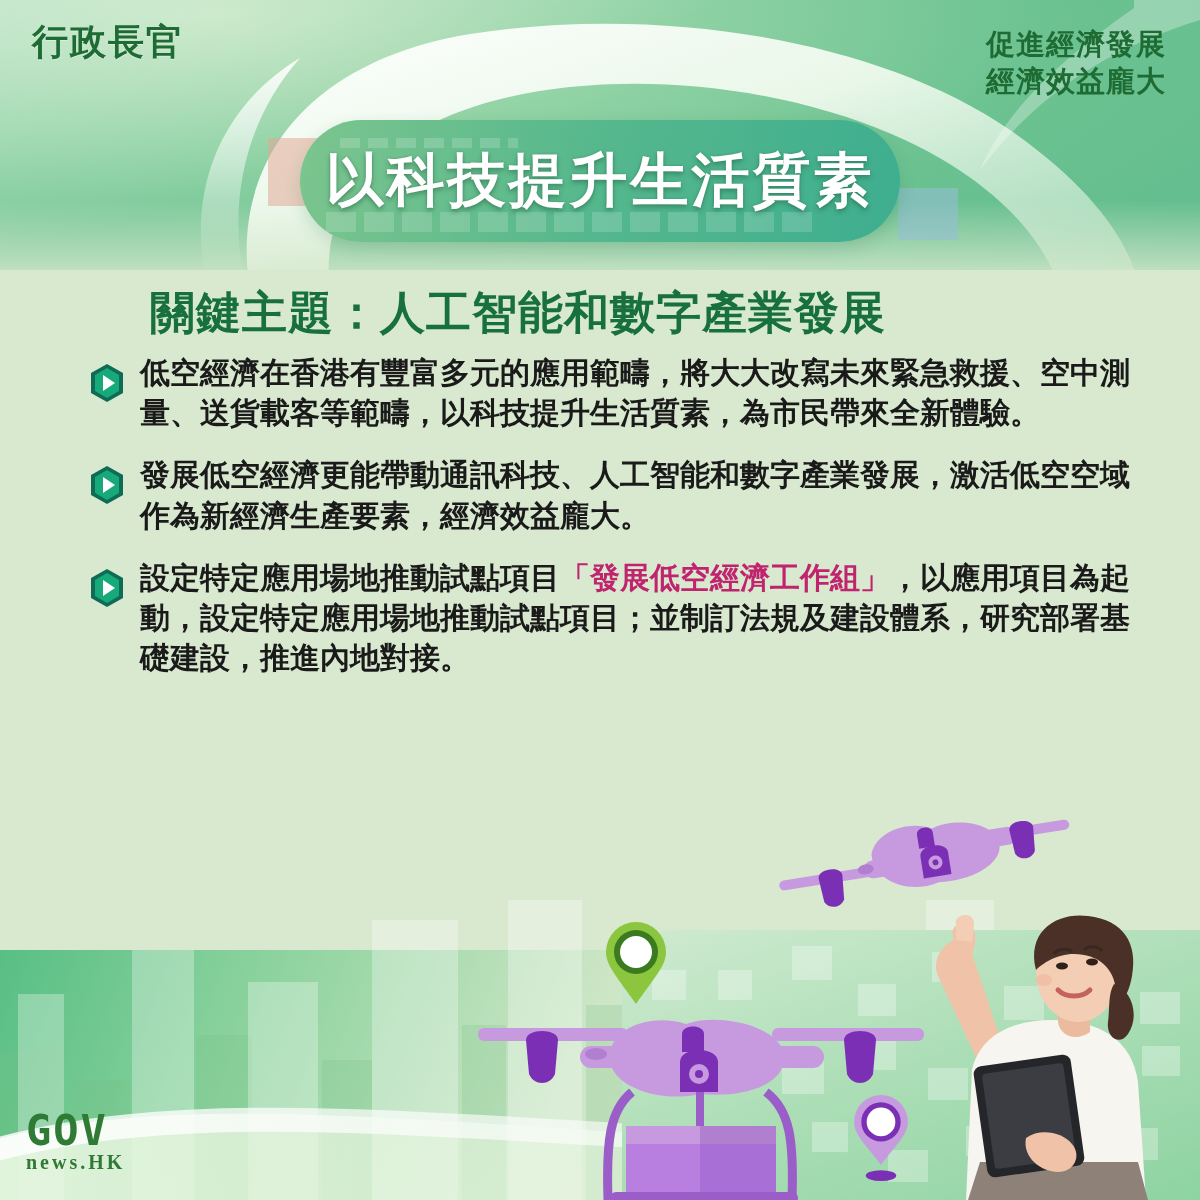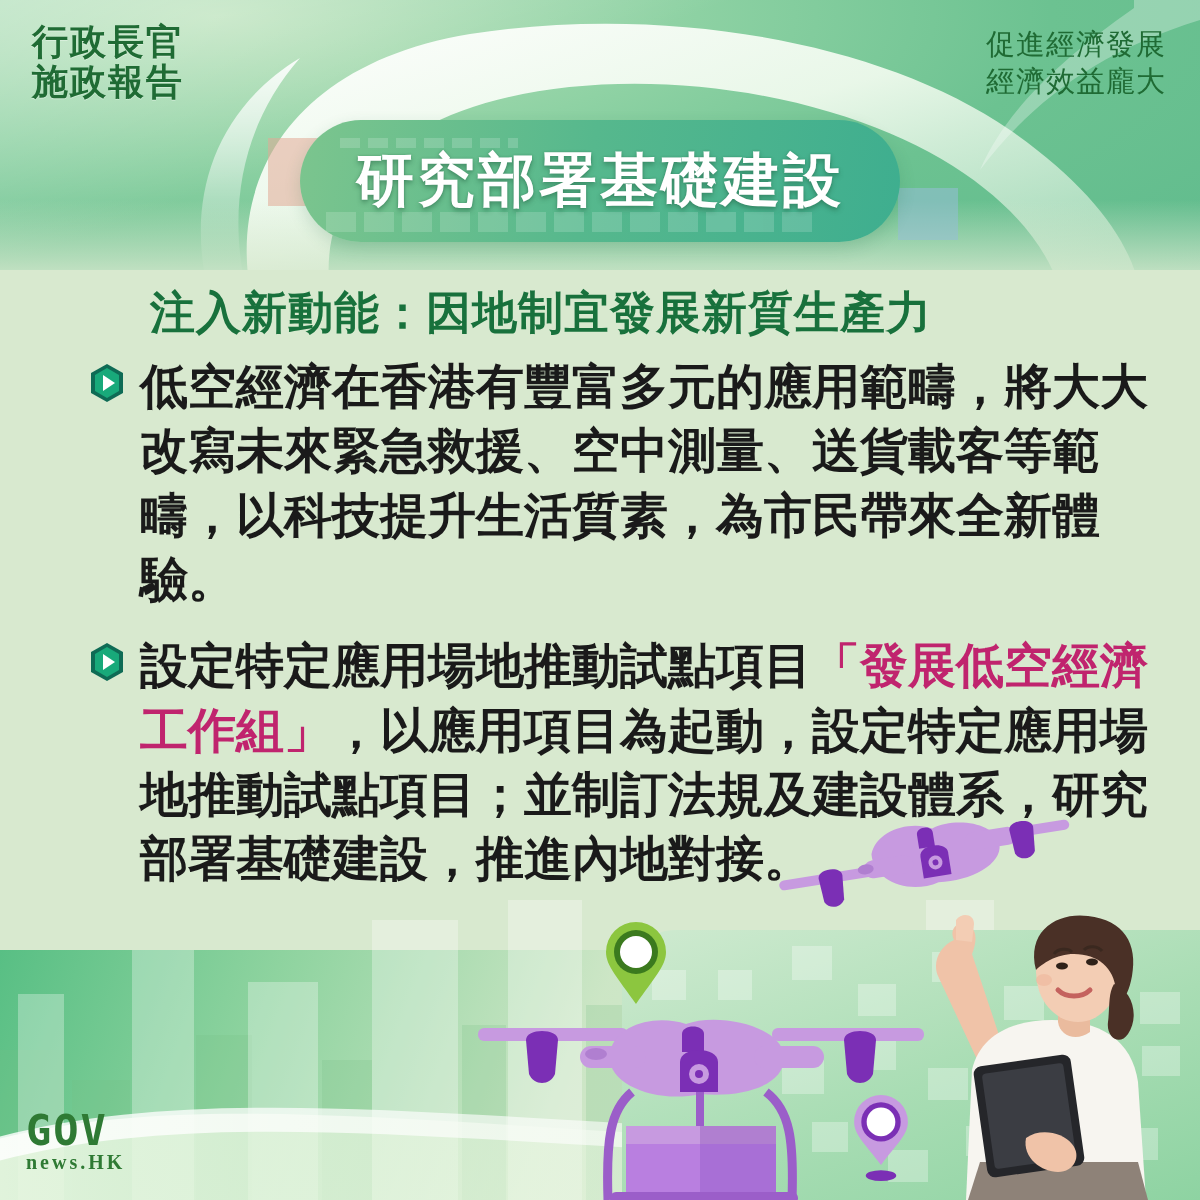--- a/index.html
+++ b/index.html
@@ -29,21 +29,21 @@
 
   
   .kicker{
     position:absolute;left:32px;top:22px;width:230px;
     color:#1f6b34;font-weight:800;font-size:36px;line-height:1.12;
     letter-spacing:2px;text-shadow:0 1px 0 rgba(255,255,255,.35);
   }
   .kicker div{white-space:nowrap;}
   .tagline{
     position:absolute;right:34px;top:26px;text-align:right;
-    color:#1f6b34;font-weight:400;font-size:29px;line-height:1.28;letter-spacing:1px;
+    color:#1f6b34;font-weight:700;font-size:29px;line-height:1.28;letter-spacing:1px;
   }
   .tagline div{white-space:nowrap;}
 
   
   .title-wrap{position:absolute;left:300px;top:120px;width:600px;height:122px;}
   .pill{
     position:absolute;inset:0;border-radius:61px;
     background:linear-gradient(100deg,#7cc58e 0%,#56b88d 48%,#3eae8f 100%);
     box-shadow:0 6px 16px rgba(40,110,70,.18);overflow:hidden;
   }
@@ -72,22 +72,23 @@
   .subtitle{
     position:absolute;left:150px;top:283px;
     color:#18713c;font-size:45px;font-weight:800;letter-spacing:1px;white-space:nowrap;
   }
 
   
   .bullets{position:absolute;left:88px;top:355px;width:1060px;}
   .bullet{position:relative;display:flex;gap:14px;margin-bottom:22px;}
   .hexicon{flex:0 0 auto;width:38px;height:40px;margin-top:8px;position:relative;}
   .btext{
-    flex:1 1 auto;color:#1a1a1a;font-size:48px;line-height:1.34;font-weight:600;
+    flex:1 1 auto;color:#1a1a1a;font-size:30px;line-height:1.34;font-weight:600;
     letter-spacing:0px;
+    font-family:Liberation Mono, monospace;
   }
   .btext .hl{color:#c0246e;}
 
   
   .skyline{position:absolute;left:0;bottom:0;width:1200px;height:330px;overflow:hidden;}
   .bld{position:absolute;bottom:0;background:rgba(255,255,255,.30);}
   .bld.d{background:rgba(120,190,130,.22);}
   .bottom-gradient{
     position:absolute;left:0;bottom:0;width:1200px;height:250px;
     background:linear-gradient(110deg,#58bf84 0%,#8ed39f 22%,rgba(190,226,186,.45) 48%,rgba(216,233,207,0) 72%);
@@ -282,21 +283,20 @@
       </defs>
       <path d="M250,290 C230,170 300,62 470,34 C660,4 880,40 1010,130 C1090,186 1130,240 1140,290 L1060,290 C1040,222 960,150 830,112 C690,70 520,74 420,130 C348,170 322,230 330,290 Z" fill="url(#rb1)"></path>
       <path d="M208,290 C186,200 214,110 300,58 C246,120 226,200 246,290 Z" fill="url(#rb2)"></path>
       <path d="M1134,8 C1060,60 1006,110 980,170 C1030,104 1096,52 1200,20 L1200,0 L1134,0 Z" fill="#ffffff" opacity=".30"></path>
     </svg>
     <div class="grad-top-fade"></div>
   </div>
 
   <div class="kicker">
     <div>行政長官</div>
-    <div>施政報告</div>
   </div>
 
   <div class="tagline">
     <div>促進經濟發展</div>
     <div>經濟效益龐大</div>
   </div>
 
   <div class="swatch-pink"></div>
   <div class="swatch-blue"></div>
 
@@ -320,36 +320,44 @@
           <i></i>
           <i></i>
           <i></i>
           <i></i>
           <i></i>
           <i></i>
           <i></i>
           <i></i>
       </div>
     </div>
-    <div class="title-text">研究部署基礎建設</div>
-  </div>
-
-  <div class="subtitle">注入新動能：因地制宜發展新質生產力</div>
+    <div class="title-text">以科技提升生活質素</div>
+  </div>
+
+  <div class="subtitle">關鍵主題：人工智能和數字產業發展</div>
 
   <div class="bullets">
 
     <div class="bullet">
       <svg class="hexicon" viewBox="0 0 38 40">
         <path d="M19,1 L35,10 L35,30 L19,39 L3,30 L3,10 Z" fill="#0e6b55"></path>
         <path d="M19,5 L31,12 L31,28 L19,35 L7,28 L7,12 Z" fill="#18a97a"></path>
         <path d="M15,12 L27,20 L15,28 Z" fill="#ffffff"></path>
       </svg>
       <div class="btext">低空經濟在香港有豐富多元的應用範疇，將大大改寫未來緊急救援、空中測量、送貨載客等範疇，以科技提升生活質素，為市民帶來全新體驗。</div>
     </div>
 
+    <div class="bullet">
+      <svg class="hexicon" viewBox="0 0 38 40">
+        <path d="M19,1 L35,10 L35,30 L19,39 L3,30 L3,10 Z" fill="#0e6b55"></path>
+        <path d="M19,5 L31,12 L31,28 L19,35 L7,28 L7,12 Z" fill="#18a97a"></path>
+        <path d="M15,12 L27,20 L15,28 Z" fill="#ffffff"></path>
+      </svg>
+      <div class="btext">發展低空經濟更能帶動通訊科技、人工智能和數字產業發展，激活低空空域作為新經濟生產要素，經濟效益龐大。</div>
+    </div>
 
     <div class="bullet">
       <svg class="hexicon" viewBox="0 0 38 40">
         <path d="M19,1 L35,10 L35,30 L19,39 L3,30 L3,10 Z" fill="#0e6b55"></path>
         <path d="M19,5 L31,12 L31,28 L19,35 L7,28 L7,12 Z" fill="#18a97a"></path>
         <path d="M15,12 L27,20 L15,28 Z" fill="#ffffff"></path>
       </svg>
       <div class="btext" style="width:960px;">
         <span>設定特定應用場地推動試點項目</span><span class="hl">「發展低空經濟工作組」</span><span>，以應用項目為起動，設定特定應用場地推動試點項目；並制訂法規及建設體系，研究部署基礎建設，推進內地對接。</span>
       </div>

